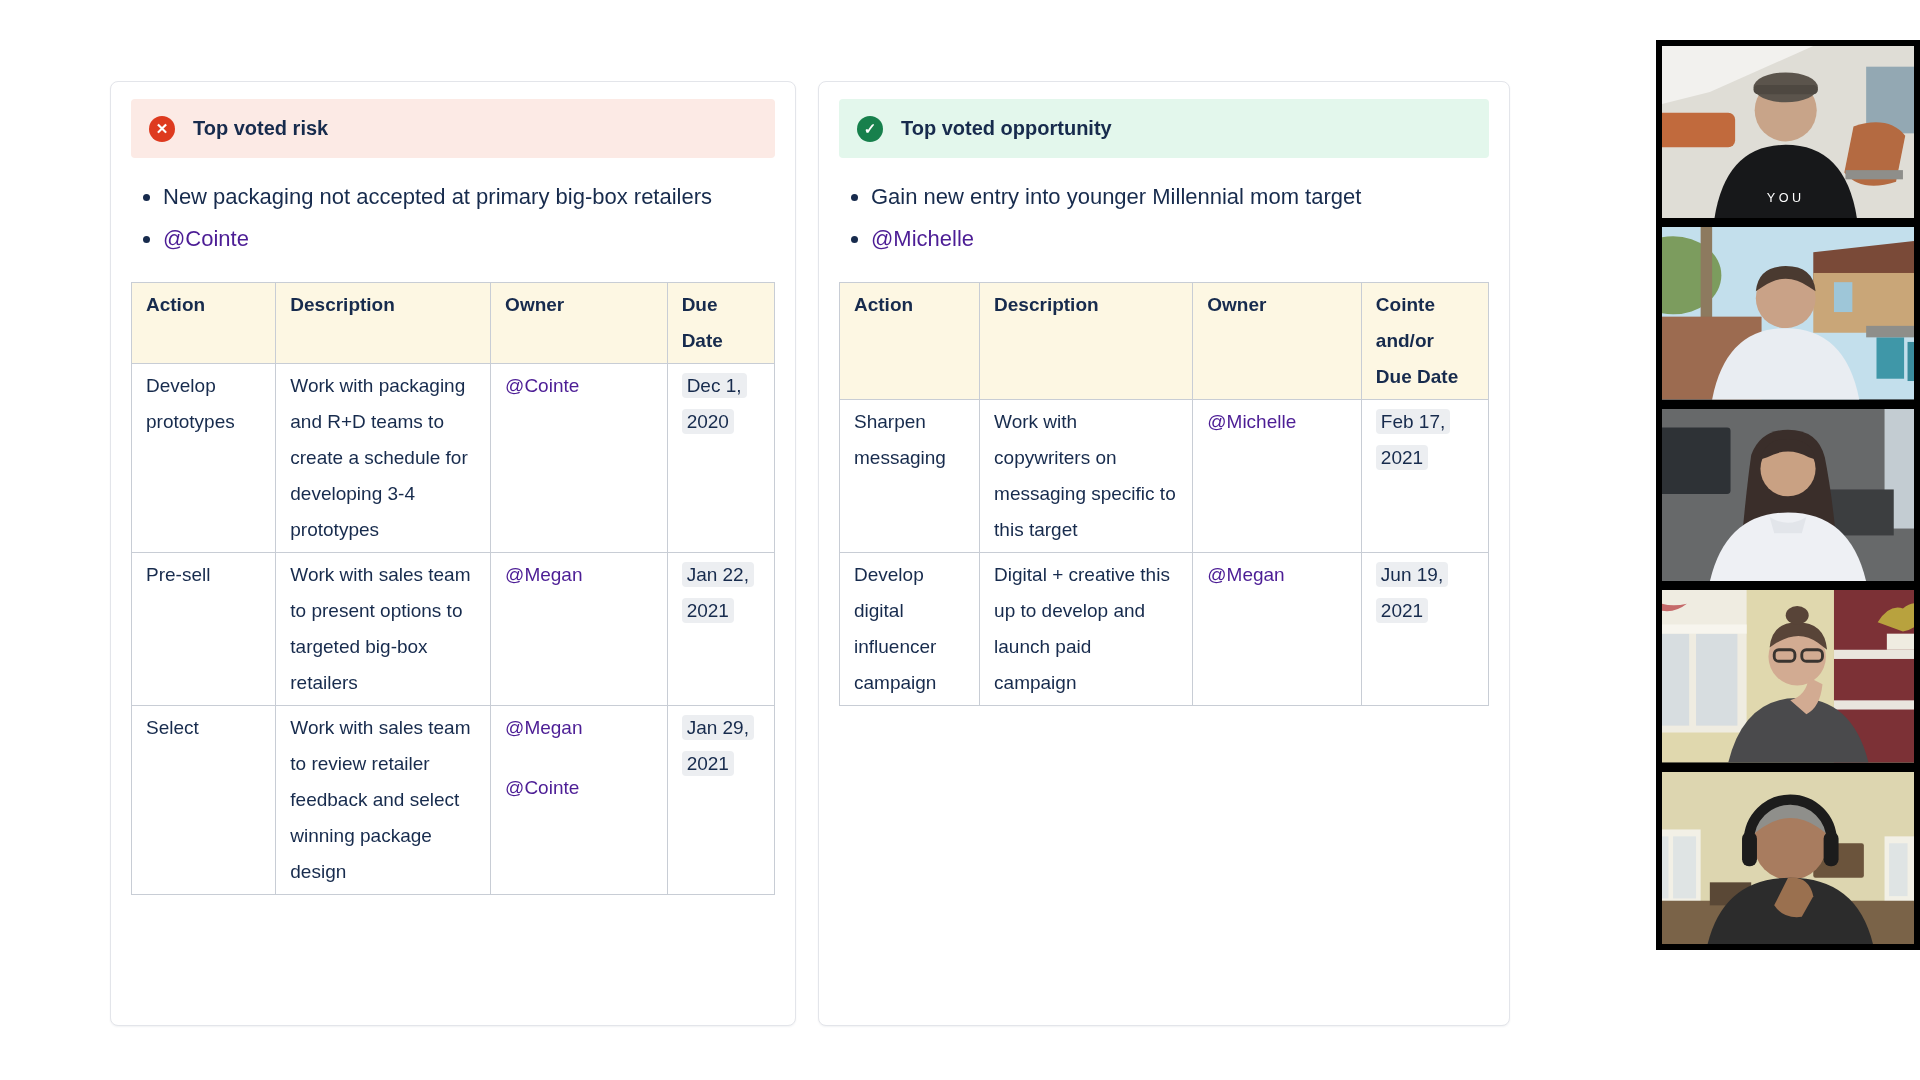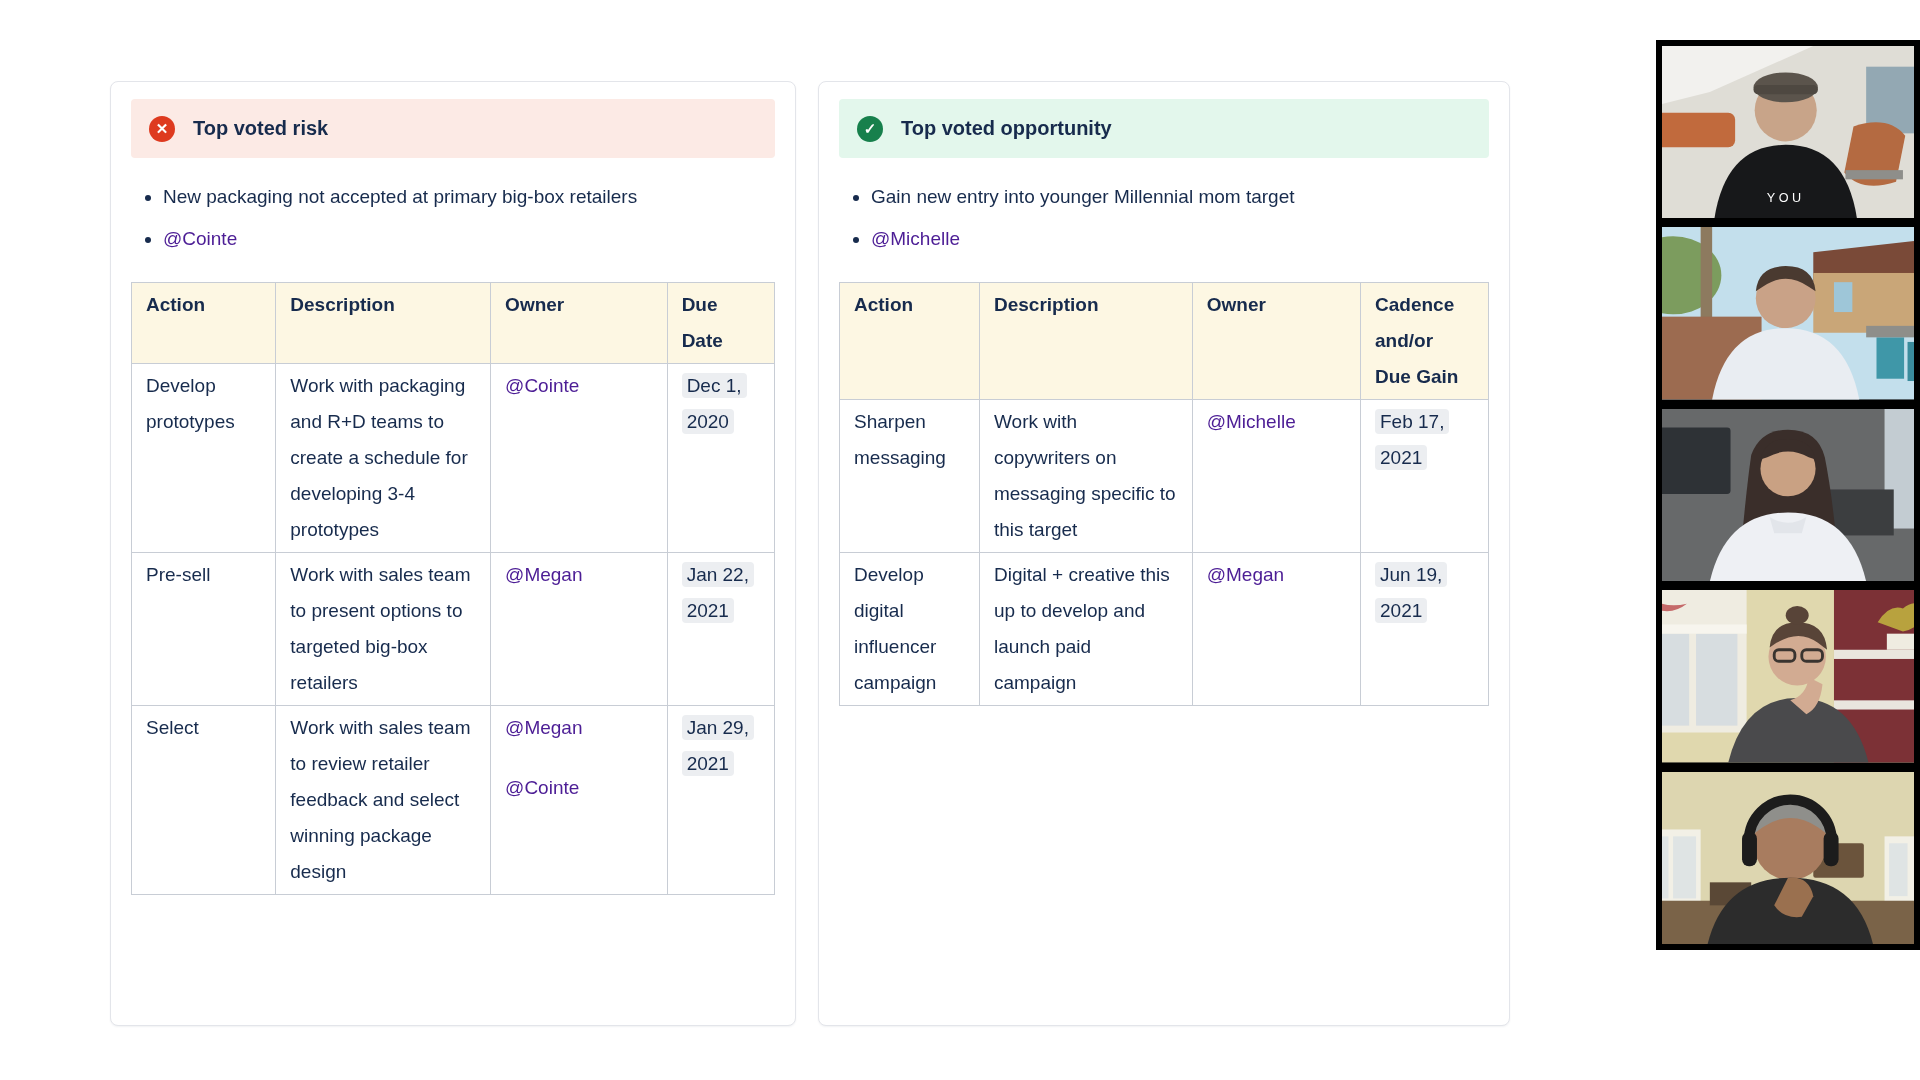--- a/index.html
+++ b/index.html
@@ -50,21 +50,21 @@
   .icon-error   { background: #DE3A1F; }
   .icon-success { background: #17804C; }
   .banner-title { font-size: 20px; font-weight: 700; }
 
   
   ul.bullets {
     margin: 22px 0 0 8px;
     padding-left: 24px;
   }
   ul.bullets li {
-    font-size: 19px;
+    font-size: 22px;
     line-height: 34px;
     margin-bottom: 8px;
   }
   ul.bullets li::marker { color: #172B4D; }
   a.mention { color: #4c1d95; text-decoration: none; cursor: pointer; }
 
   
   table.actions {
     border-collapse: collapse;
     table-layout: fixed;
@@ -192,21 +192,21 @@
         <col style="width:141px">
         <col style="width:217px">
         <col style="width:171px">
         <col style="width:129px">
       </colgroup>
     <thead>
       <tr>
         <th>Action</th>
         <th>Description</th>
         <th>Owner</th>
-        <th>Cadence and/or Due Gain</th>
+        <th>Cointe and/or Due Date</th>
       </tr>
     </thead>
     <tbody>
       <tr>
         <td>Sharpen messaging</td>
         <td>Work with copywriters on messaging specific to this target</td>
         <td>
           <a class="mention owner-mention">@Michelle</a>
         </td>
         <td><span class="date-lozenge">Feb 17, 2021</span></td>

